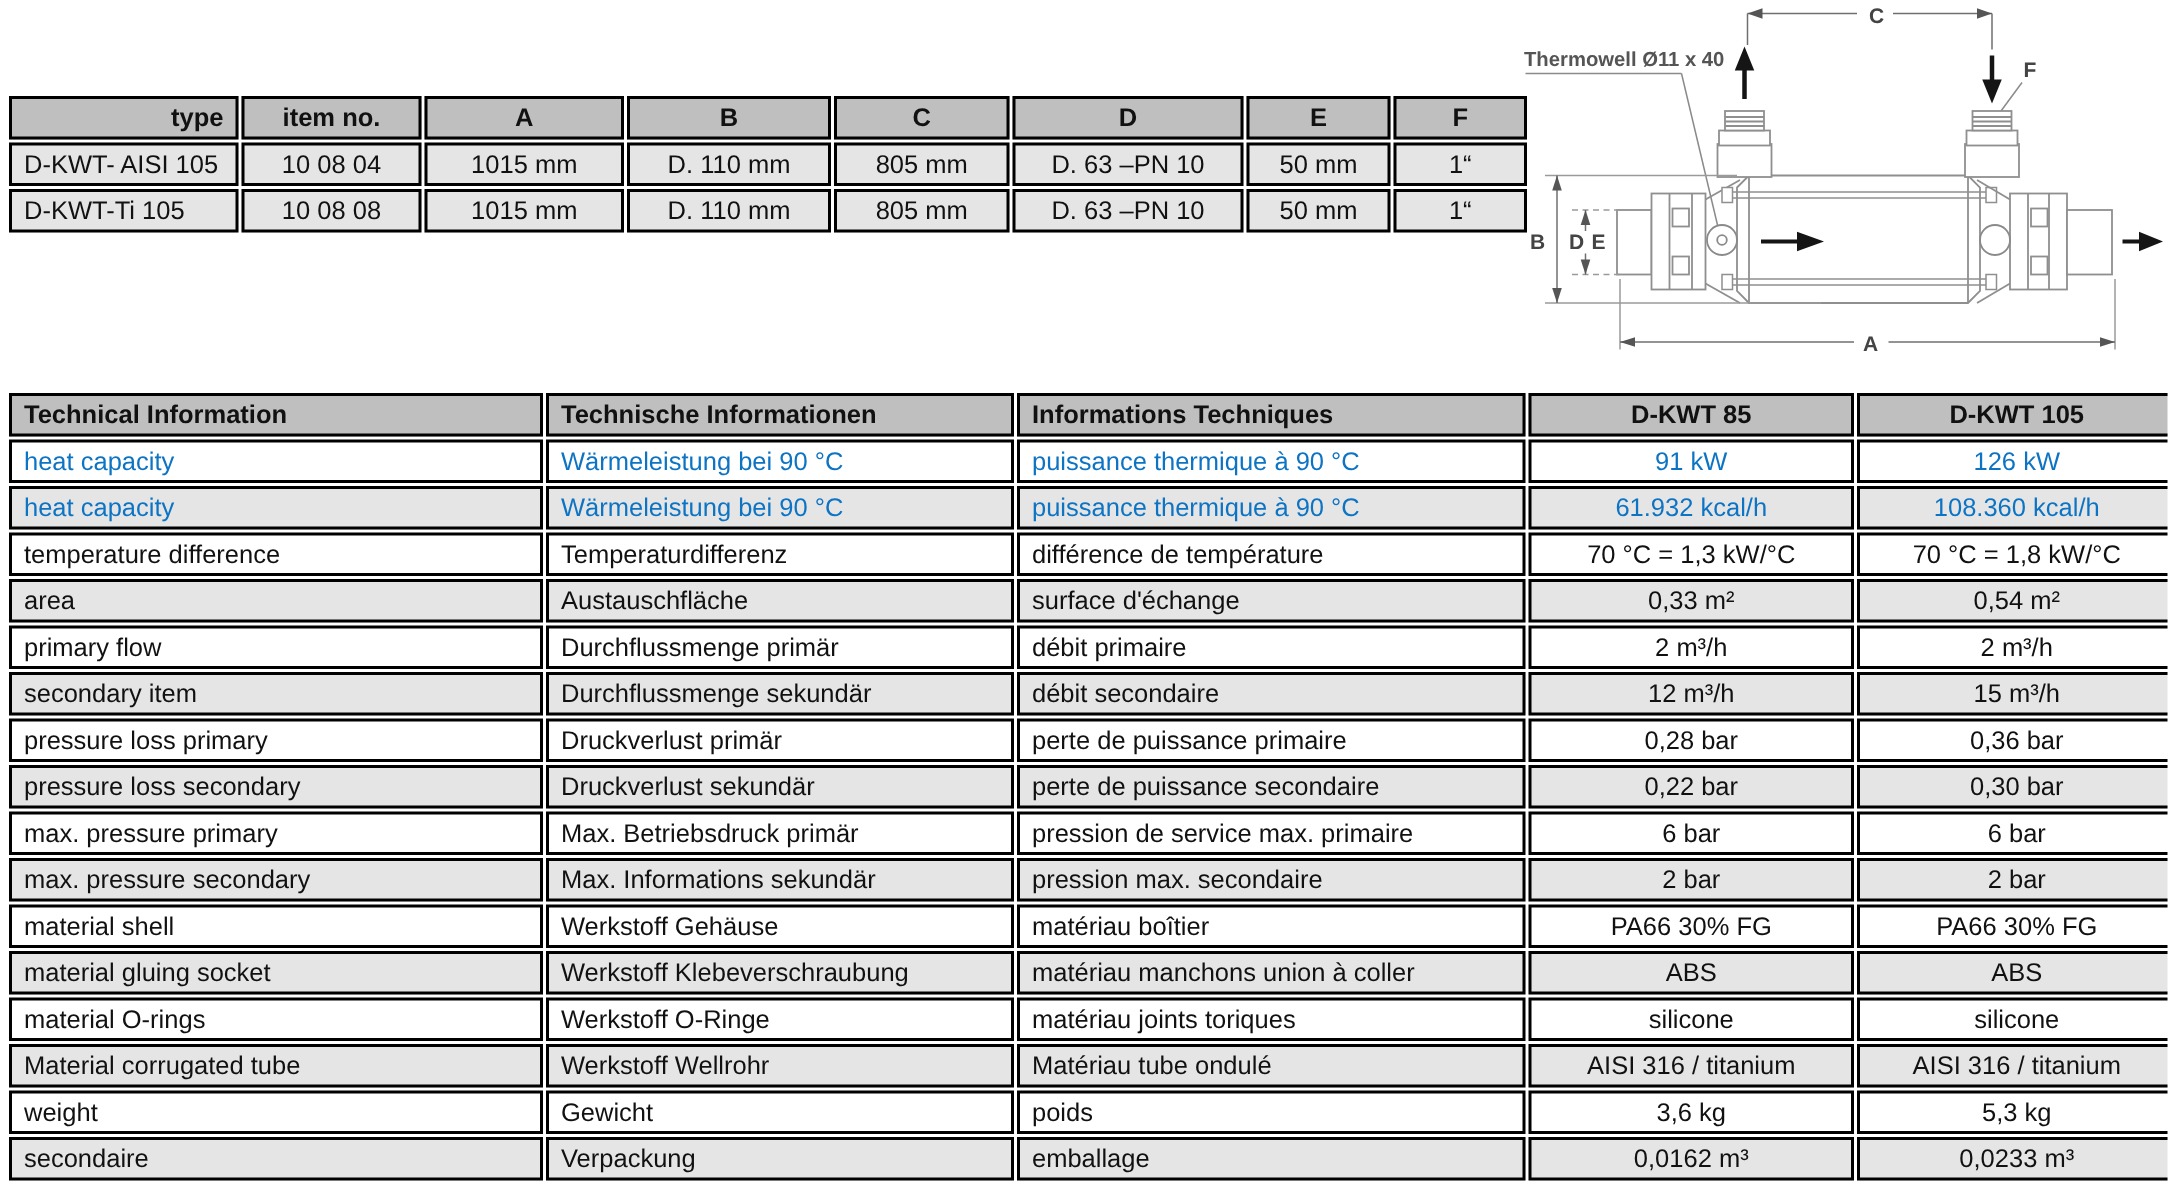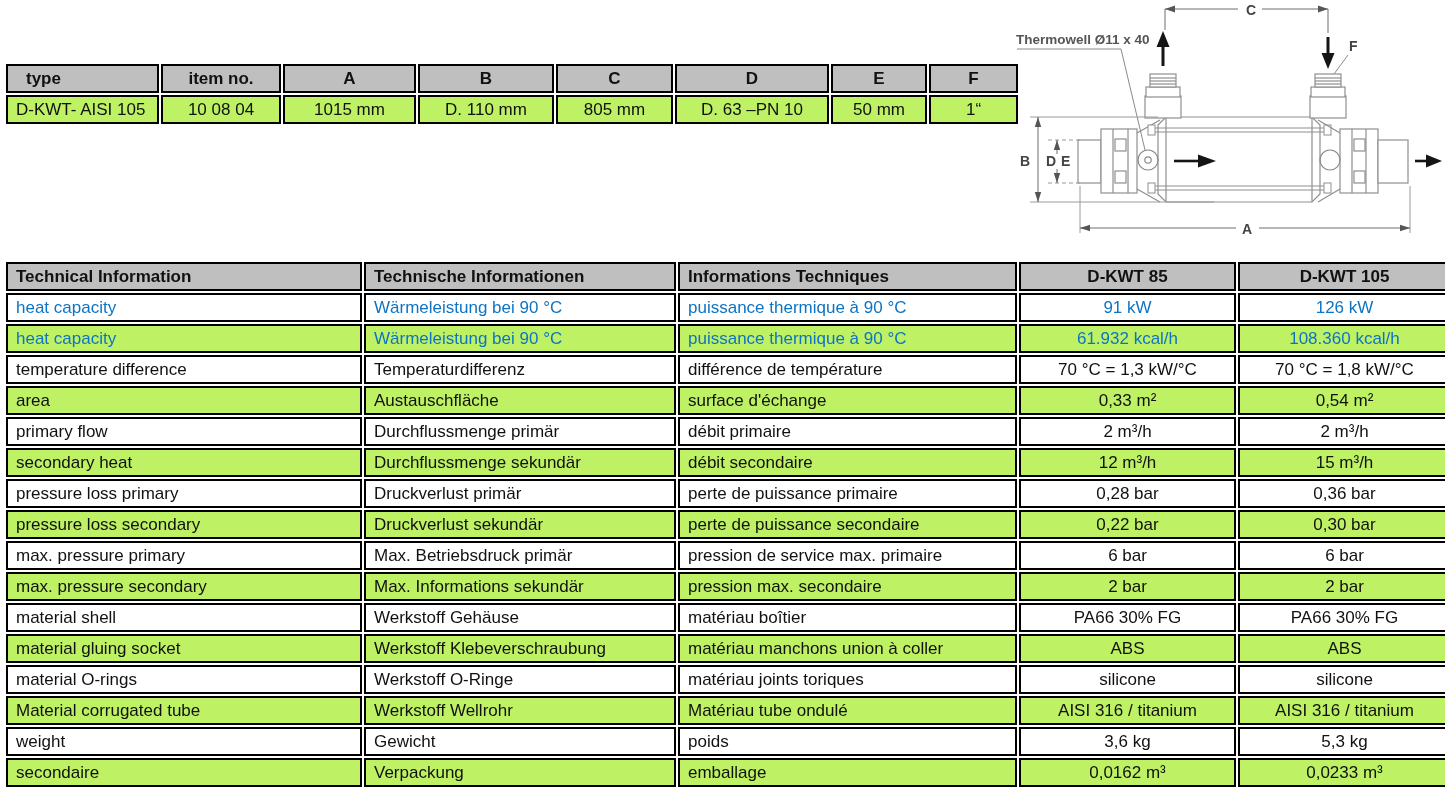--- a/index.html
+++ b/index.html
@@ -32,23 +32,23 @@
     color: #111111;
     background: #ffffff;
     text-align: left;
     vertical-align: middle;
   }
   table.sheet th {
     background: #bfbfbf;
     font-weight: bold;
   }
   table.sheet th.center, table.sheet td.center { text-align: center; }
-  table.sheet td.shaded { background: #bef264; }
+  table.sheet td.shaded { background: #e5e5e5; }
   table.sheet td.hl { color: #0d74c4; font-weight: normal; }
-  #dims-table th.first { padding-left: 18px; }
+  #dims-table th.first { padding-left: 18px; text-align: right; }
 
   
   #diagram { left: 1008px; top: 0; width: 437px; height: 248px; }
   #diagram svg text {
     font-family: "Liberation Sans", sans-serif;
     fill: #444444;
     font-weight: bold;
     font-size: 14px;
   }
   #diagram svg text.callout { font-size: 13.5px; fill: #555555; }
@@ -84,20 +84,30 @@
         <tr>
           <td class="shaded">D-KWT- AISI 105</td>
           <td class="shaded center">10 08 04</td>
           <td class="shaded center">1015 mm</td>
           <td class="shaded center">D. 110 mm</td>
           <td class="shaded center">805 mm</td>
           <td class="shaded center">D. 63 –PN 10</td>
           <td class="shaded center">50 mm</td>
           <td class="shaded center">1“</td>
         </tr>
+        <tr>
+          <td class="shaded">D-KWT-Ti 105</td>
+          <td class="shaded center">10 08 08</td>
+          <td class="shaded center">1015 mm</td>
+          <td class="shaded center">D. 110 mm</td>
+          <td class="shaded center">805 mm</td>
+          <td class="shaded center">D. 63 –PN 10</td>
+          <td class="shaded center">50 mm</td>
+          <td class="shaded center">1“</td>
+        </tr>
       </tbody>
   </table>
 </div>
 
 <div class="abs" style="left:4px; top:260px;">
   <table class="sheet" id="spec-table" style="width:1437px;">
     <colgroup>
       <col style="width:356px">
         <col style="width:312px">
         <col style="width:339px">
@@ -143,21 +153,21 @@
           <td class="shaded center">0,54 m²</td>
         </tr>
         <tr>
           <td>primary flow</td>
           <td>Durchflussmenge primär</td>
           <td>débit primaire</td>
           <td class="center">2 m³/h</td>
           <td class="center">2 m³/h</td>
         </tr>
         <tr>
-          <td class="shaded">secondary heat</td>
+          <td class="shaded">secondary item</td>
           <td class="shaded">Durchflussmenge sekundär</td>
           <td class="shaded">débit secondaire</td>
           <td class="shaded center">12 m³/h</td>
           <td class="shaded center">15 m³/h</td>
         </tr>
         <tr>
           <td>pressure loss primary</td>
           <td>Druckverlust primär</td>
           <td>perte de puissance primaire</td>
           <td class="center">0,28 bar</td>

